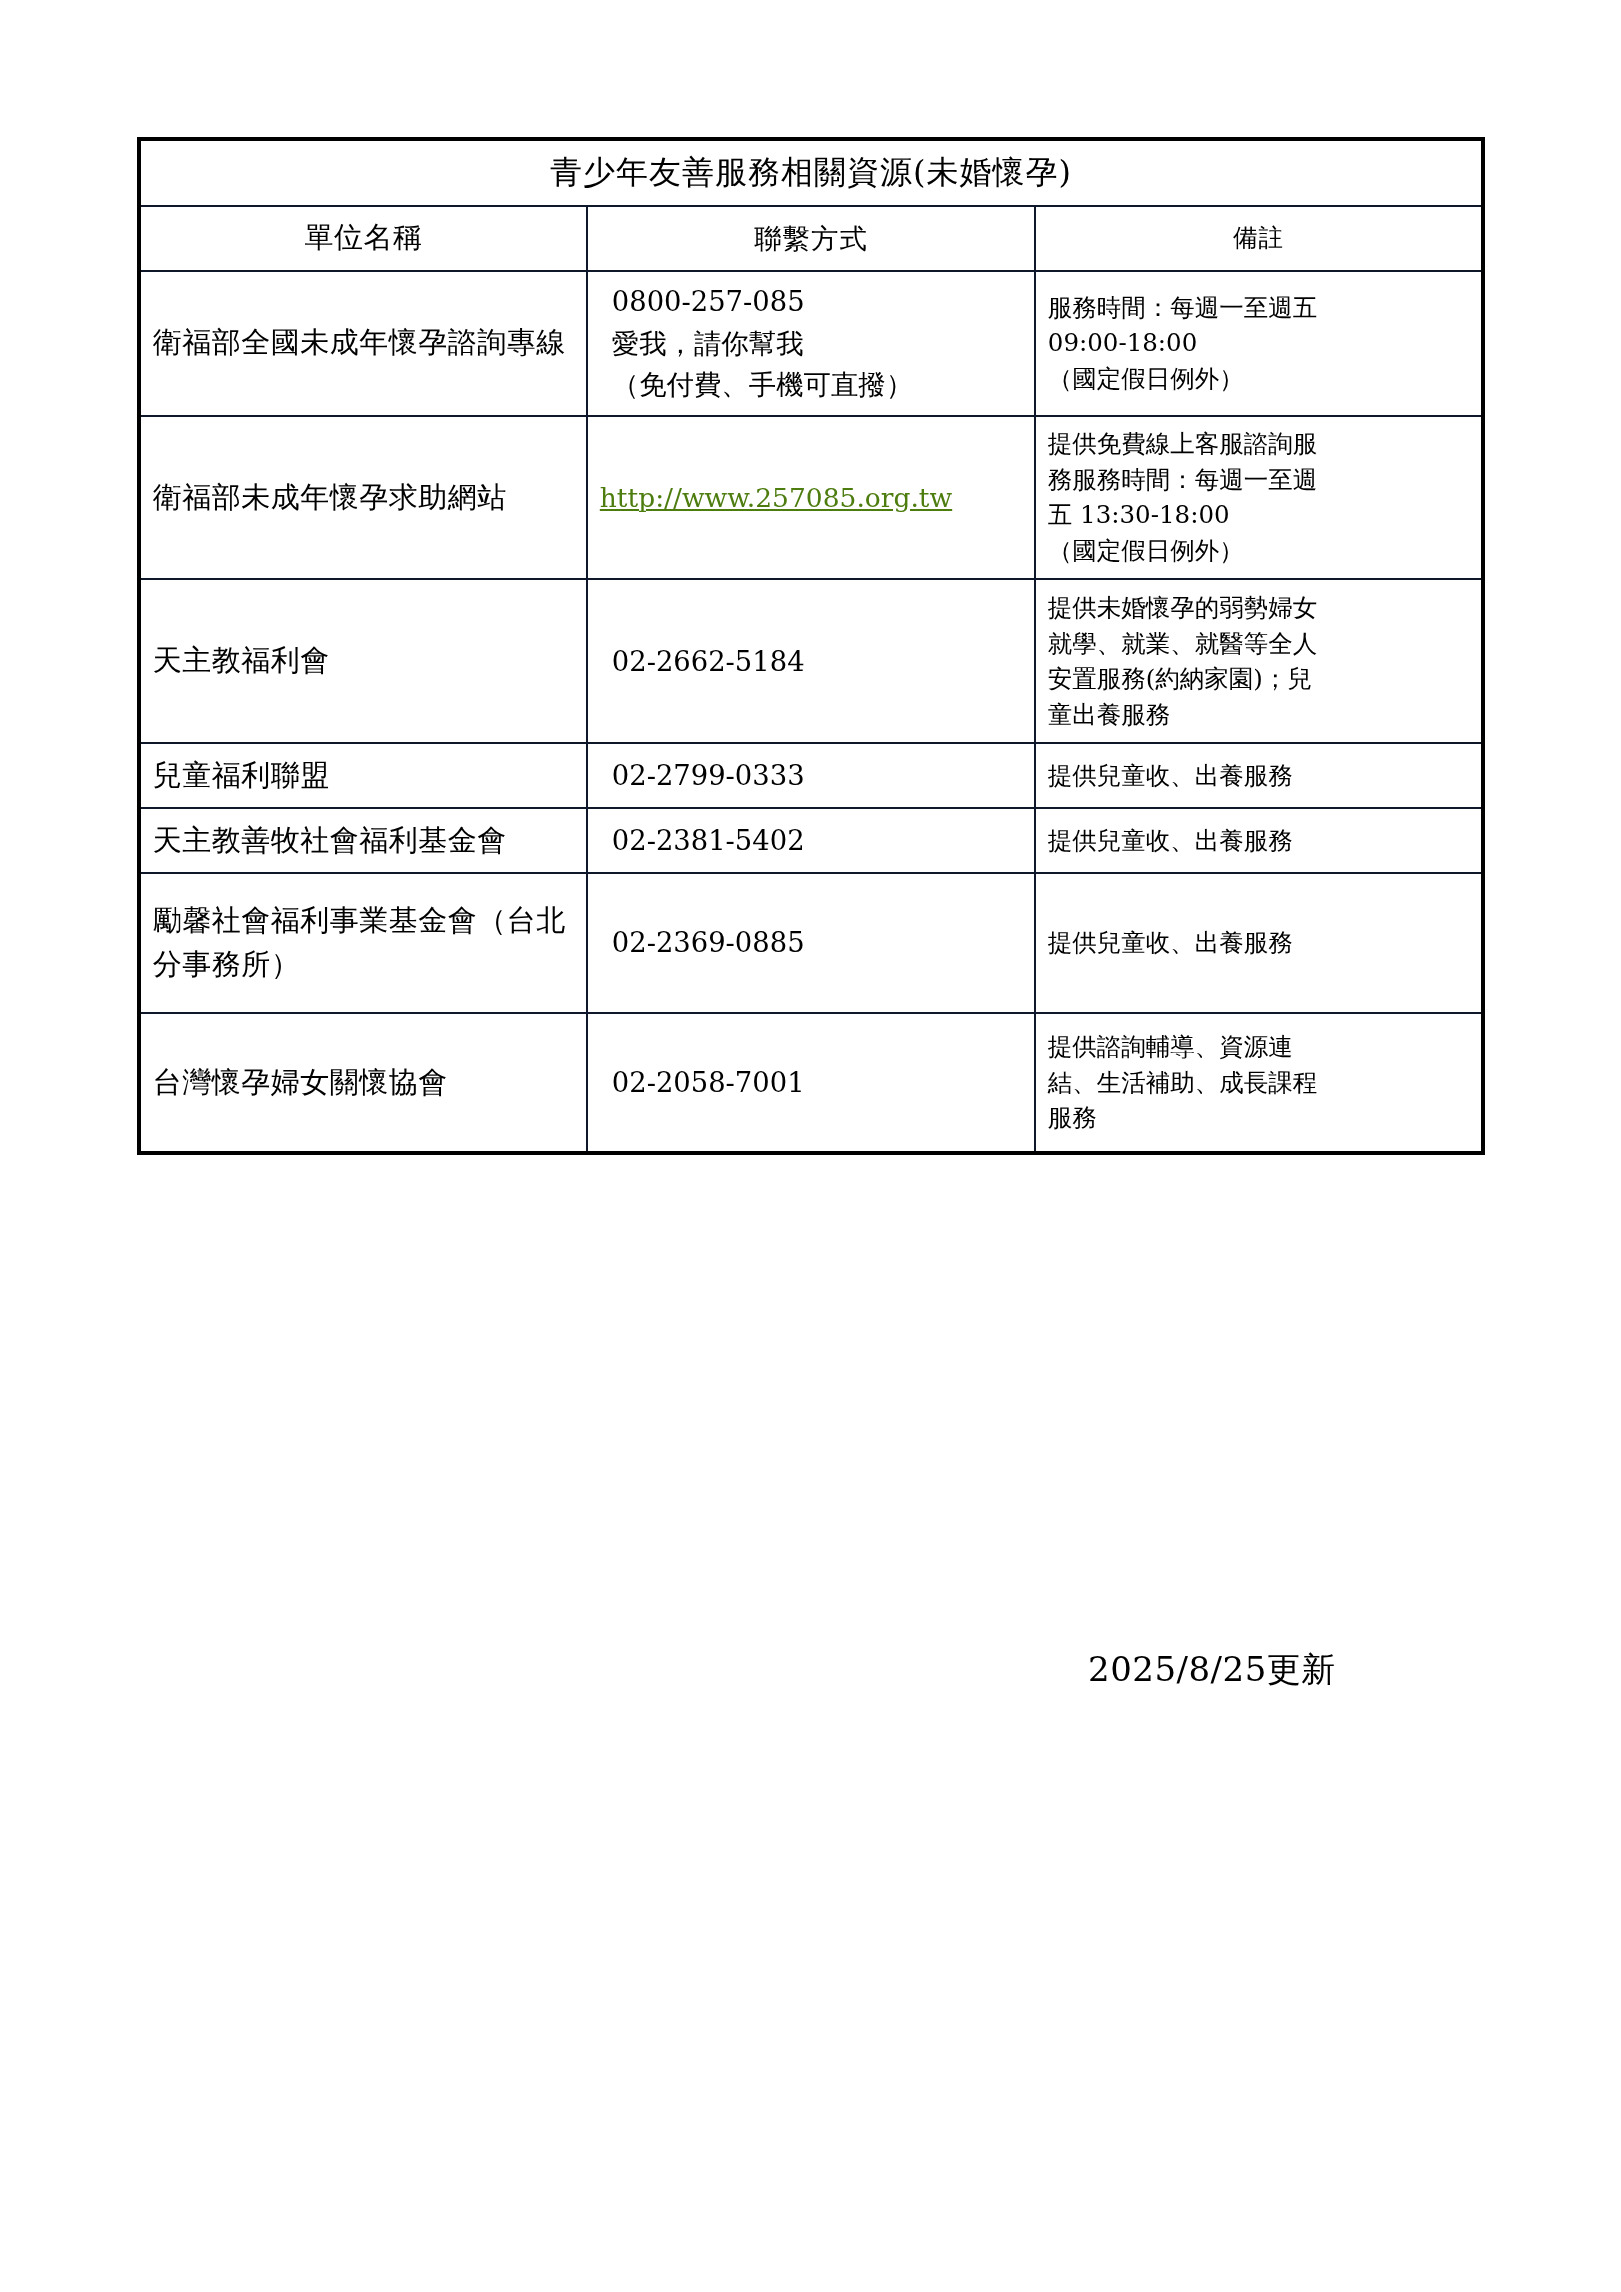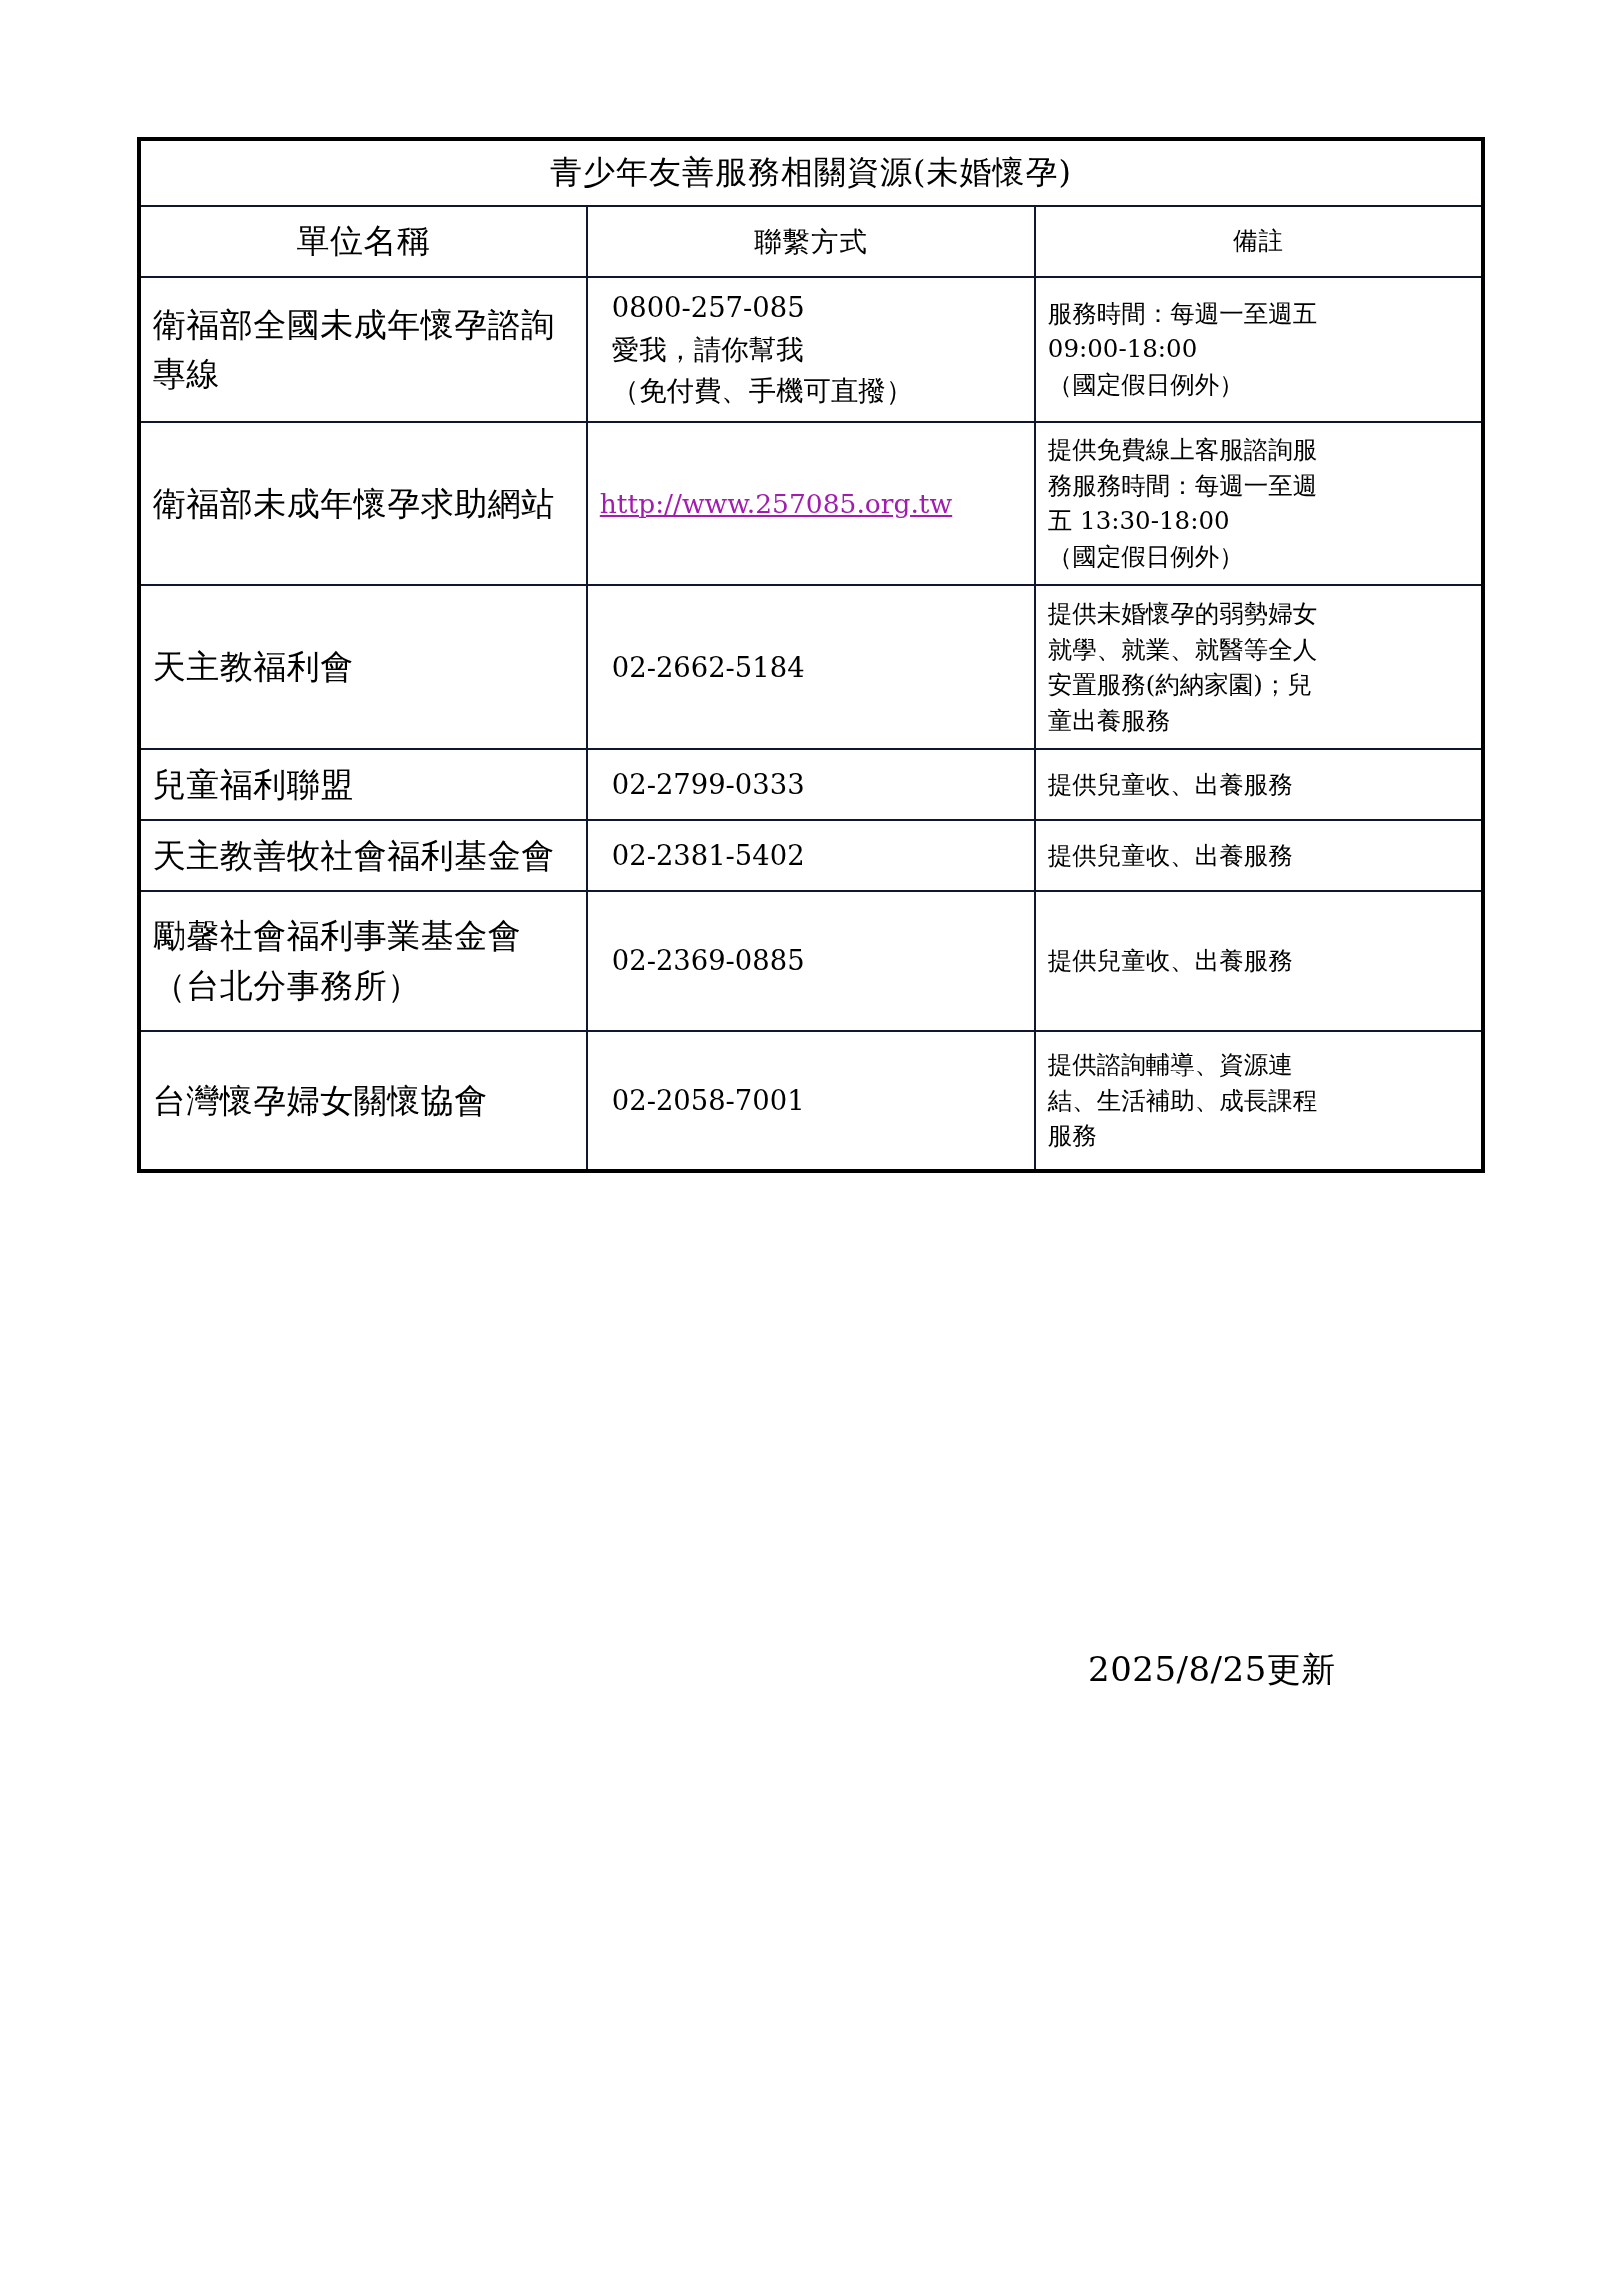--- a/index.html
+++ b/index.html
@@ -49,40 +49,40 @@
     border-top: none;
   }
   .col-head {
     text-align: center;
     font-size: 28px;
     padding: 13.7px 9.8px 15.7px 9.8px;
     letter-spacing: 1px;
   }
   .c-name {
     width: 412px;
-    font-size: 33px;
+    font-size: 29px;
     line-height: 1.5;
     letter-spacing: 0.5px;
     padding-left: 17.6px;
   }
   .c-contact {
     width: 470px;
     font-size: 27.4px;
     line-height: 1.5;
     padding-left: 17.6px;
   }
   .c-note {
     width: 421px;
     font-size: 24.5px;
     line-height: 1.45;
     padding-left: 13.7px;
     padding-right: 9.8px;
   }
   .link {
-    color: #a21caf;
+    color: #4d7c0f;
     text-decoration: underline;
     font-family: "DejaVu Serif", "Liberation Serif", serif;
     font-size: 26.5px;
     word-break: break-all;
   }
   .contact-line {
     display: block;
     margin-left: 12px;
   }
   .note-line {

